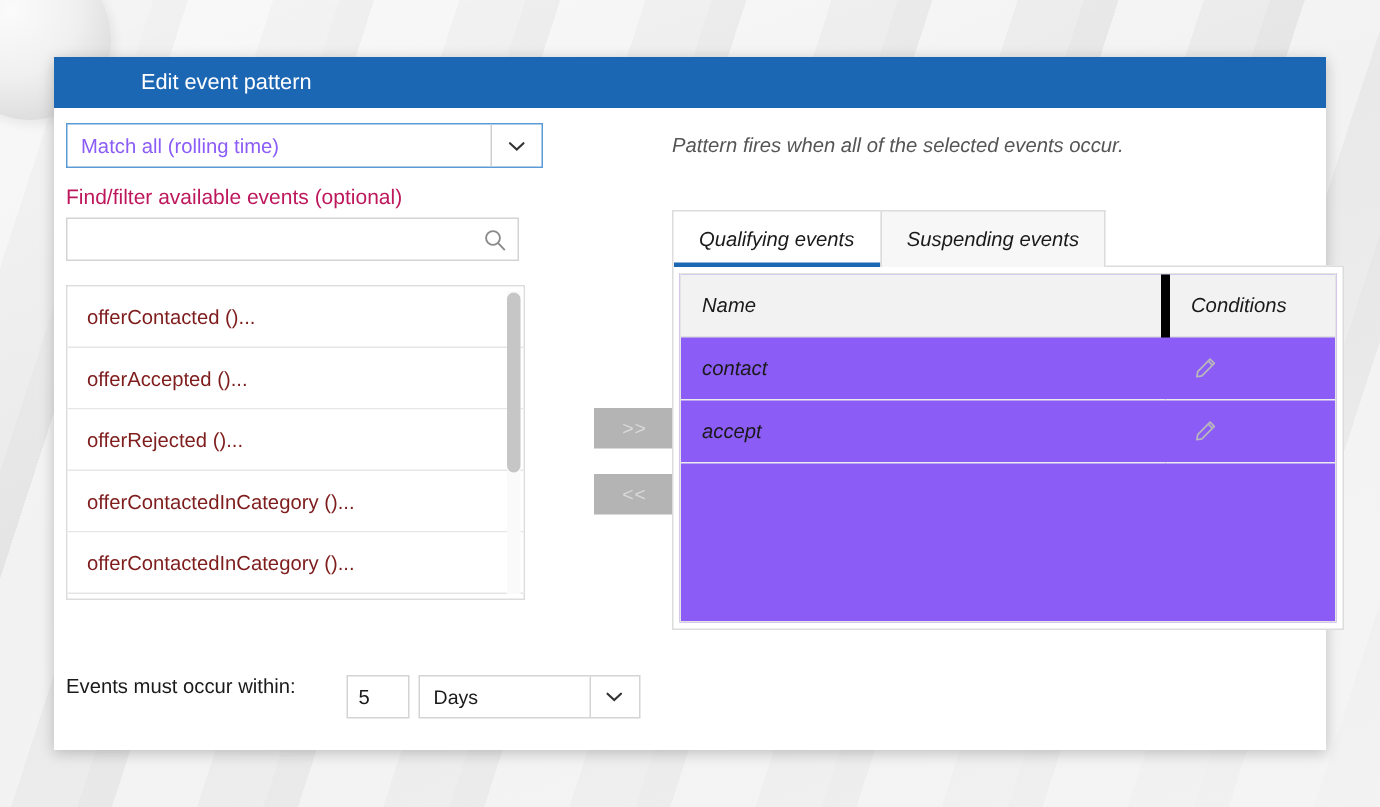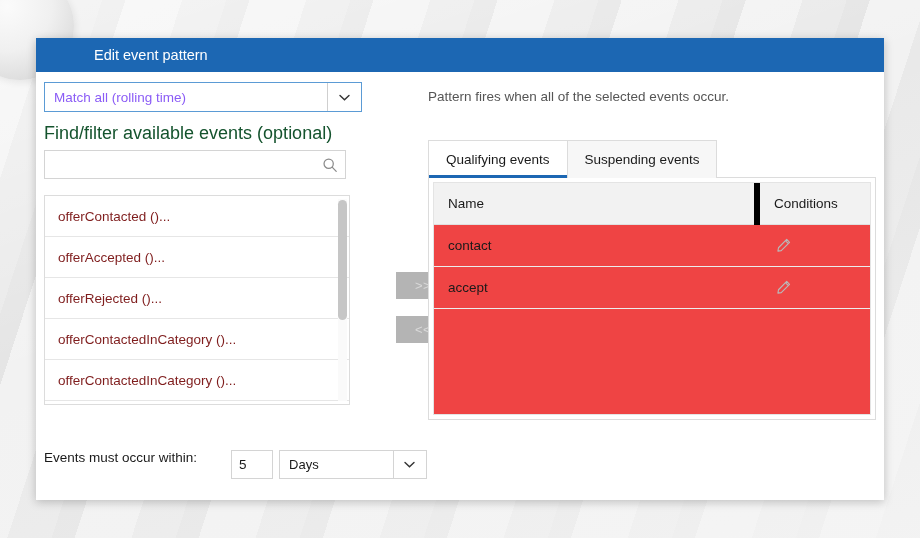--- a/index.html
+++ b/index.html
@@ -86,21 +86,21 @@
   }
   .chev {
     position: absolute; right: 0; top: 0;
     width: 33px; height: 100%;
     display: flex; align-items: center; justify-content: center;
   }
   .chev svg { display: block; }
 
   .field-label {
     margin-top: 11px;
-    font-size: 18px; color: #14532d;
+    font-size: 14px; color: #be185d;
   }
   .search-wrap {
     position: relative;
     margin-top: 6px;
     width: 302px; height: 29px;
     border: 1px solid #d4d4d4;
     background: #fff;
     display: flex; align-items: center;
   }
   .search-wrap input {
@@ -168,22 +168,23 @@
     color: #d9d9d9;
     font-family: inherit;
     font-size: 13px;
     letter-spacing: .5px;
     cursor: default;
   }
 
   
   #right-col {
     position: absolute;
-    left: 392px; top: 10px;
+    left: 412px; top: 10px;
     width: 448px;
+    font-style: italic;
   }
   #hint-text {
     font-size: 13.5px; color: #555555;
     padding-top: 7px;
   }
   #tabs {
     margin-top: 36px;
     display: flex;
     position: relative;
     z-index: 2;
@@ -207,21 +208,21 @@
     border: 1px solid #dcdcdc;
     background: #fff;
     height: 243px;
     position: relative;
     top: -1px;
   }
   #table-inner {
     margin: 4px;
     border: 1px solid #e4e4e4;
     height: calc(100% - 8px);
-    background: #ef4444;
+    background: #8b5cf6;
   }
   table {
     width: 100%;
     border-collapse: collapse;
     table-layout: fixed;
   }
   thead th {
     background: #f2f2f2;
     height: 41px;
     text-align: left;

